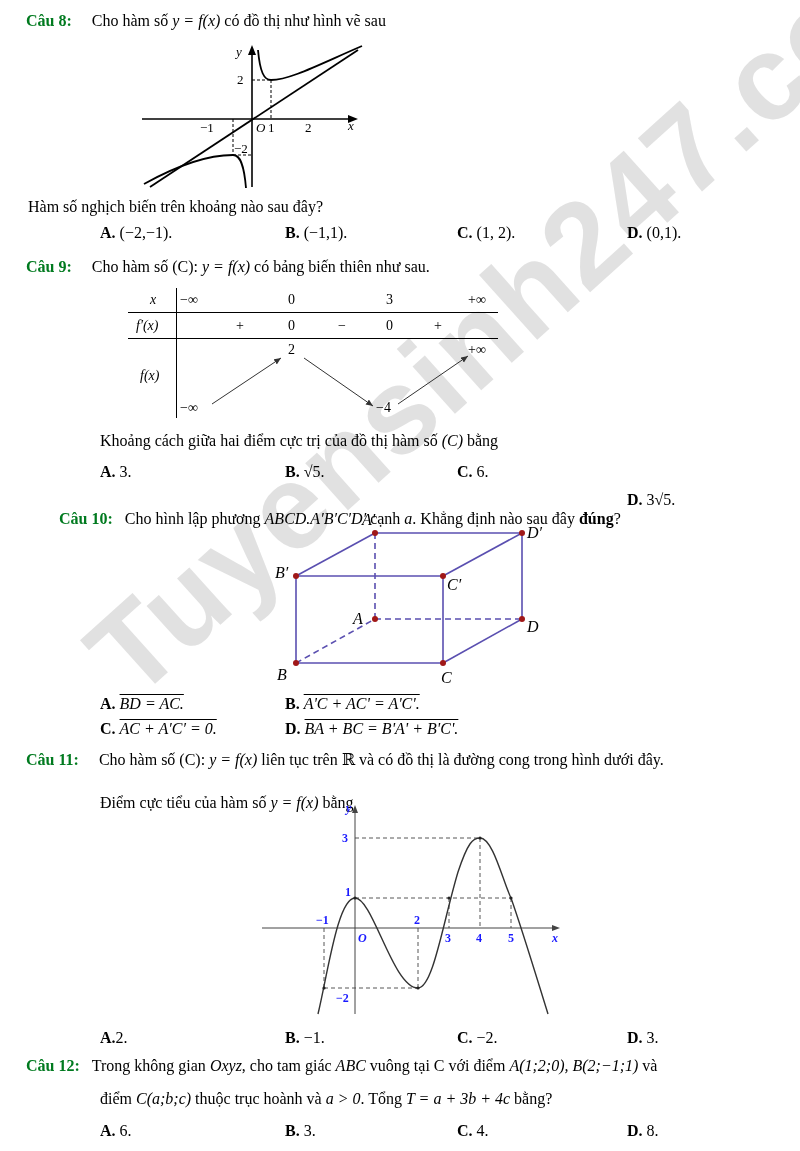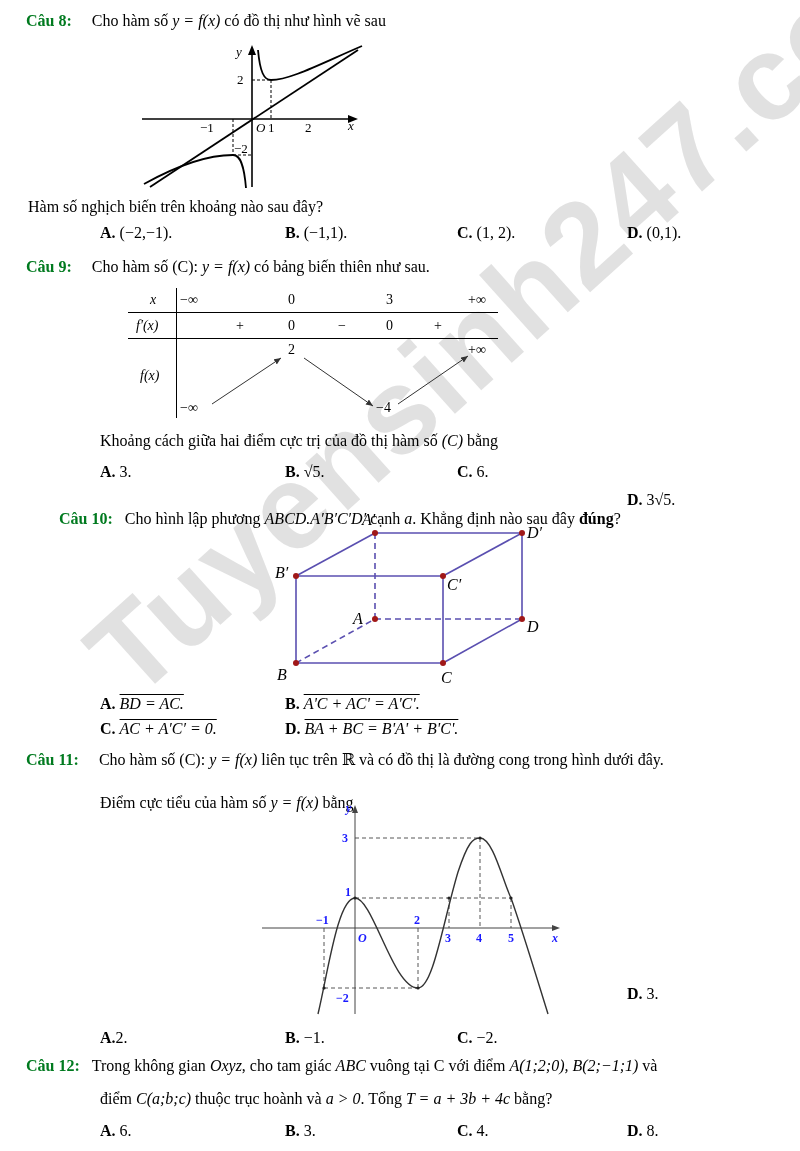--- a/index.html
+++ b/index.html
@@ -226,21 +226,21 @@
     <text x="218" y="140">4</text>
     <text x="250" y="140">5</text>
     <text x="294" y="140" font-style="italic">x</text>
     <text x="78" y="200">−2</text>
   </g>
 </svg>
 
 <div class="abs opt" style="left:100px;top:1029px;"><b>A.</b><span>2.</span></div>
 <div class="abs opt" style="left:285px;top:1029px;"><b>B.</b> <span>−1.</span></div>
 <div class="abs opt" style="left:457px;top:1029px;"><b>C.</b> <span>−2.</span></div>
-<div class="abs opt" style="left:627px;top:985px;"><b>D.</b> <span>3.</span></div>
+<div class="abs opt" style="left:627px;top:1029px;"><b>D.</b> <span>3.</span></div>
 
 <div class="abs" style="left:26px;top:1057px;">
   <span class="qlabel">Câu 12:</span>
   <span style="margin-left:8px">
     <span>Trong không gian</span>
     <span class="it">Oxyz</span><span>, cho tam giác</span>
     <span class="it">ABC</span>
     <span>vuông tại C với điểm</span>
     <span class="it">A(1;2;0), B(2;−1;1)</span>
     <span>và</span>

